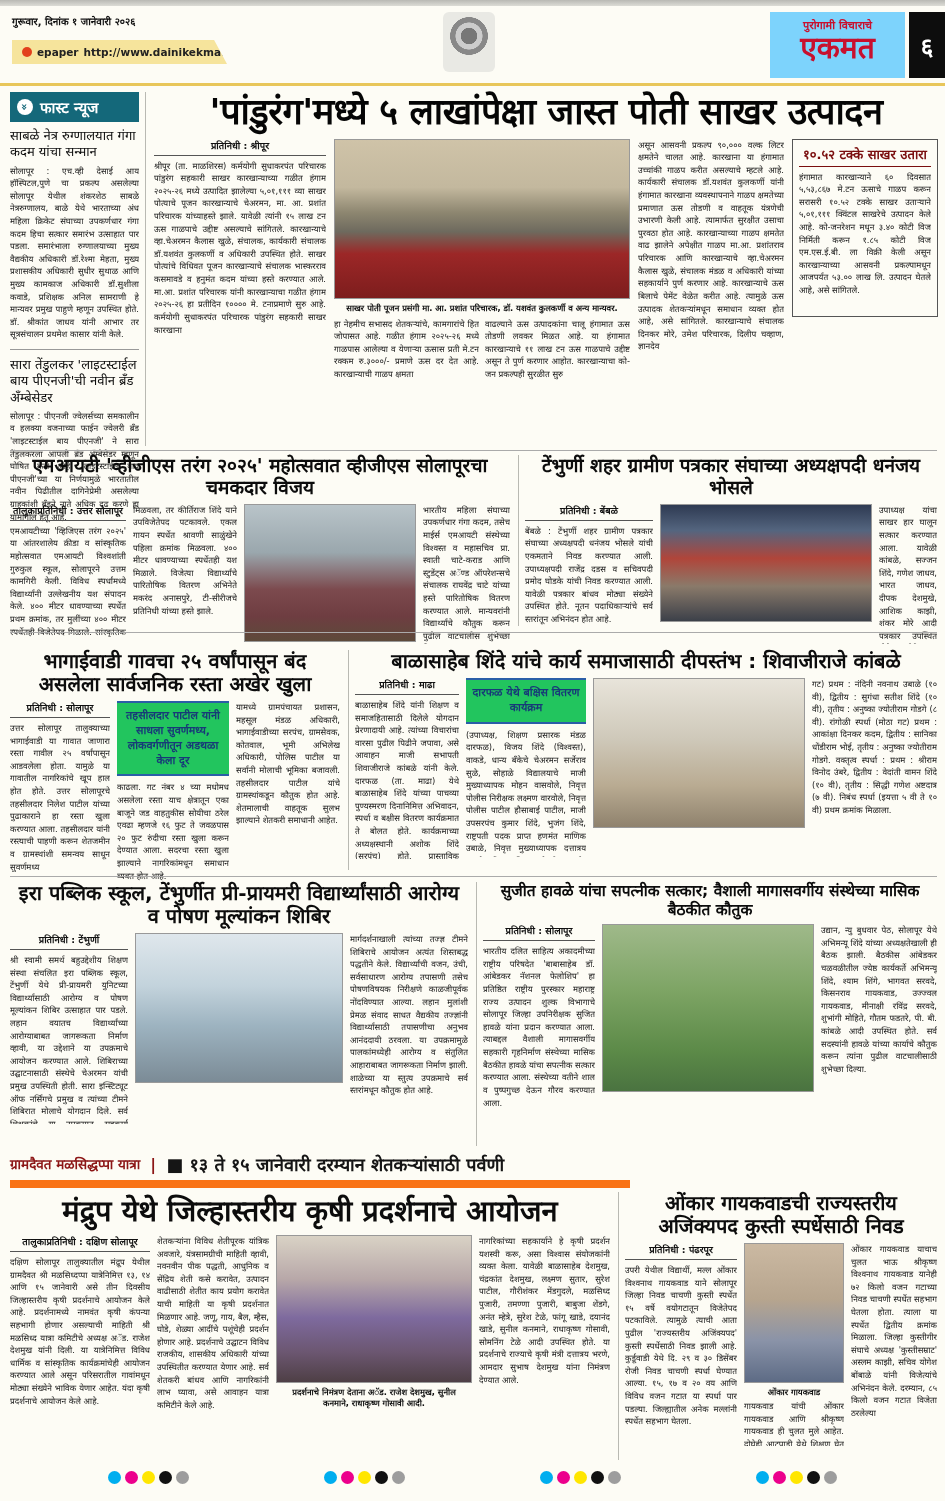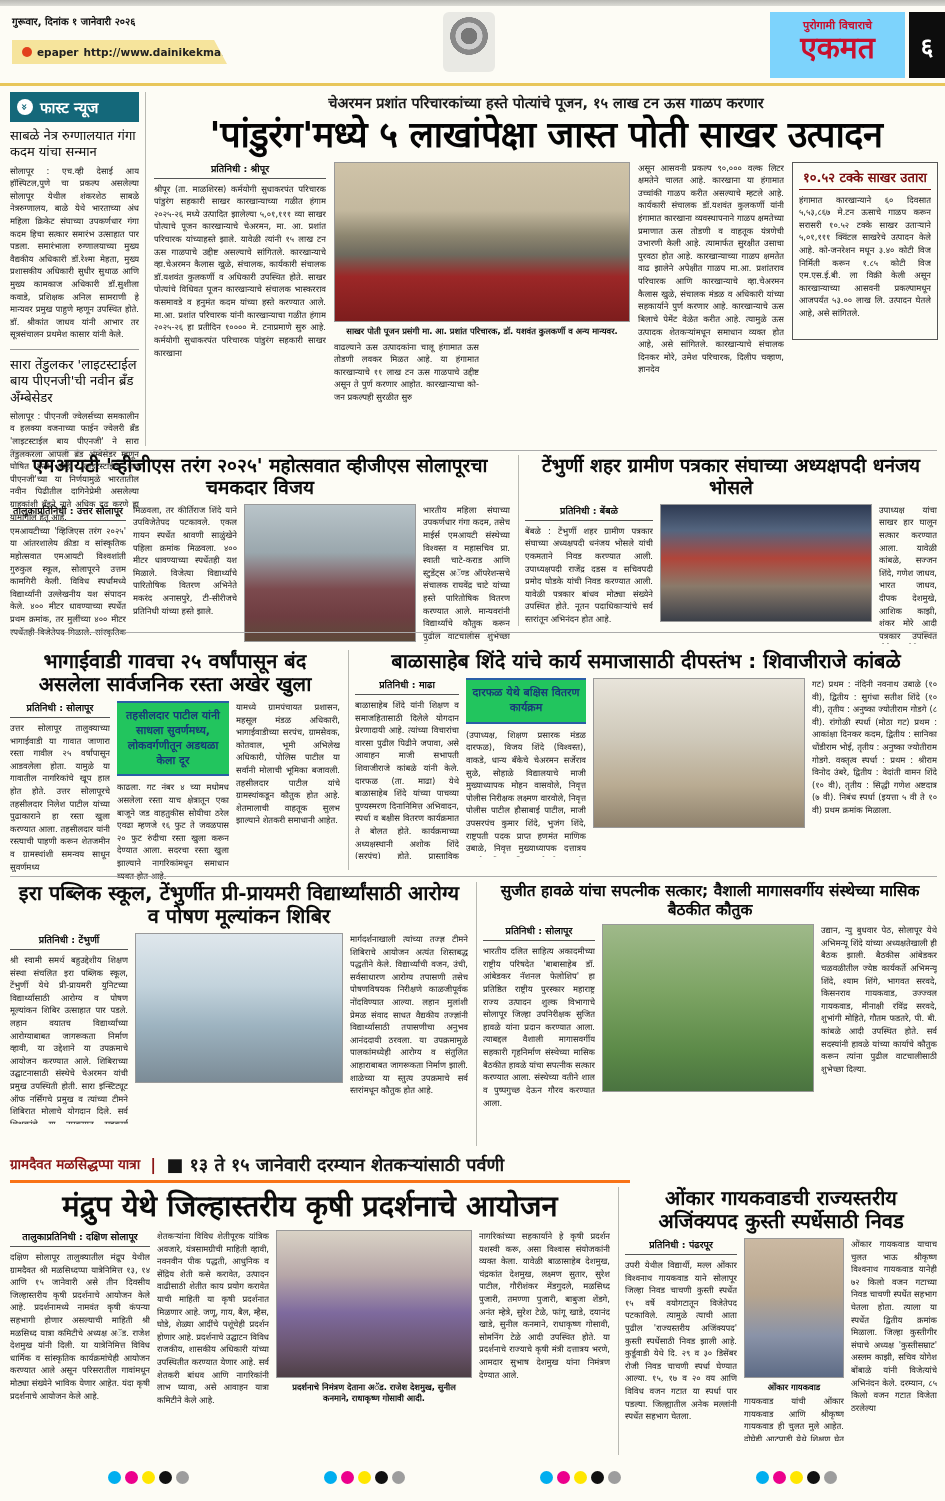--- a/index.html
+++ b/index.html
@@ -79,21 +79,21 @@
   .art-ira { width:458px; flex:0 0 auto; }
   .ira-grid { display:grid; grid-template-columns:118px 208px 1fr; gap:7px; height:200px; }
   .ph-ira { height:150px; background:linear-gradient(180deg,#dfe7ec 0%,#c3d3dc 35%,#9db3c0 62%,#7b8b96 100%); }
   .art-sujit { flex:1 1 auto; padding-left:6px; }
   .hl-sm { font-size:15.5px; line-height:1.2; margin-bottom:5px; }
   .suj-grid { display:grid; grid-template-columns:112px 212px 1fr; gap:7px; height:215px; }
   .ph-sujit { height:168px; background:linear-gradient(180deg,#9fb98a 0%,#7da464 40%,#5c8a48 76%,#4a7340 100%); }
 
   
   .band5 { position:absolute; top:1150px; left:10px; right:8px; height:306px; }
-  .yatra-banner { display:flex; align-items:center; gap:10px; border-bottom:3px solid #f97316; padding:2px 0 4px 0; margin-bottom:4px; width:620px; }
+  .yatra-banner { display:flex; align-items:center; gap:10px; border-bottom:8px solid #f97316; padding:2px 0 4px 0; margin-bottom:4px; width:620px; }
   .yatra-left { font-size:13.5px; font-weight:900; color:#8c1616; }
   .yatra-sep { color:#8c1616; font-weight:bold; }
   .yatra-right { font-size:18px; font-weight:bold; color:#151515; }
   .band5-cols { display:flex; gap:8px; height:268px; }
   .art-mandrup { width:600px; flex:0 0 auto; }
   .hl-xl { font-size:29px; line-height:1.1; margin:4px 0 7px 0; }
   .man-grid { display:grid; grid-template-columns:140px 112px 196px 1fr; gap:7px; height:212px; }
   .ph-mandrup { height:148px; background:linear-gradient(180deg,#d9d2c5 0%,#b7a7a8 30%,#7e6a9e 56%,#6b5670 80%,#4e3f45 100%); }
   .art-onkar { flex:1 1 auto; padding-left:6px; }
   .onk-grid { display:grid; grid-template-columns:112px 100px 1fr; gap:7px; height:212px; }
@@ -138,31 +138,31 @@
         <div class="bodytxt">सोलापूर : एच.व्ही देसाई आय हॉस्पिटल,पुणे चा प्रकल्प असलेल्या सोलापूर येथील शंकरशेठ साबळे नेत्ररुग्णालय, बाळे येथे भारताच्या अंध महिला क्रिकेट संघाच्या उपकर्णधार गंगा कदम हिचा सत्कार समारंभ उत्साहात पार पडला. समारंभाला रुग्णालयाच्या मुख्य वैद्यकीय अधिकारी डॉ.रेश्मा मेहता, मुख्य प्रशासकीय अधिकारी सुधीर सुथाळ आणि मुख्य कामकाज अधिकारी डॉ.सुशीला कवाडे, प्रशिक्षक अनिल सामराणी हे मान्यवर प्रमुख पाहुणे म्हणून उपस्थित होते. डॉ. श्रीकांत जाधव यांनी आभार तर सूत्रसंचालन प्रथमेश कासार यांनी केले.</div>
       </div>
       <div class="fn-sep"></div>
       <div class="fn-item">
         <div class="fn-item-hl">सारा तेंडुलकर 'लाइटस्टाईल बाय पीएनजी'ची नवीन ब्रँड अँम्बेसेडर</div>
         <div class="bodytxt">सोलापूर : पीएनजी ज्वेलर्सच्या समकालीन व हलक्या वजनाच्या फाईन ज्वेलरी ब्रँड 'लाइटस्टाईल बाय पीएनजी' ने सारा तेंडुलकरला आपली ब्रँड अँम्बेसेडर म्हणून घोषित केले आहे. 'लाइटस्टाईल बाय पीएनजी'च्या या निर्णयामुळे भारतातील नवीन पिढीतील दागिनेप्रेमी असलेल्या ग्राहकांशी ब्रँडने नाते अधिक दृढ करणे हा यामागील हेतू आहे.</div>
       </div>
     </div>
 
     <div class="lead">
-      <div class="lead-kicker">चेअरमन प्रशांत परिचारकांच्या हस्ते पोत्यांचे पूजन, १५ लाख टन ऊस गाळप करणार</div>
       <div class="lead-headline">'पांडुरंग'मध्ये ५ लाखांपेक्षा जास्त पोती साखर उत्पादन</div>
       <div class="lead-grid">
         <div>
           <div class="byline">प्रतिनिधी : श्रीपूर</div>
           <div class="bodytxt" style="height:238px;">श्रीपूर (ता. माळशिरस) कर्मयोगी सुधाकरपंत परिचारक पांडुरंग सहकारी साखर कारखान्याच्या गळीत हंगाम २०२५-२६ मध्ये उत्पादित झालेल्या ५,०१,१११ व्या साखर पोत्याचे पूजन कारखान्याचे चेअरमन, मा. आ. प्रशांत परिचारक यांच्याहस्ते झाले. यावेळी त्यांनी १५ लाख टन ऊस गाळपाचे उद्दीष्ट असल्याचे सांगितले. कारखान्याचे व्हा.चेअरमन कैलास खुळे, संचालक, कार्यकारी संचालक डॉ.यशवंत कुलकर्णी व अधिकारी उपस्थित होते. साखर पोत्यांचे विधिवत पूजन कारखान्याचे संचालक भास्करराव कसमावडे व हनुमंत कदम यांच्या हस्ते करण्यात आले. मा.आ. प्रशांत परिचारक यांनी कारखान्याचा गळीत हंगाम २०२५-२६ हा प्रतीदिन १०००० मे. टनाप्रमाणे सुरु आहे. कर्मयोगी सुधाकरपंत परिचारक पांडुरंग सहकारी साखर कारखाना</div>
         </div>
         <div>
           <div class="photo ph-lead"></div>
           <div class="caption">साखर पोती पूजन प्रसंगी मा. आ. प्रशांत परिचारक, डॉ. यशवंत कुलकर्णी व अन्य मान्यवर.</div>
           <div class="lead-sub">
+            <div class="bodytxt" style="height:78px;">हा नेहमीच सभासद शेतकऱ्यांचे, कामगारांचे हित जोपासत आहे. गळीत हंगाम २०२५-२६ मध्ये गाळपास आलेल्या व येणाऱ्या ऊसास प्रती मे.टन रक्कम रु.३०००/- प्रमाणे ऊस दर देत आहे. कारखान्याची गाळप क्षमता</div>
             <div class="bodytxt" style="height:78px;">वाढल्याने ऊस उत्पादकांना चालू हंगामात ऊस तोडणी लवकर मिळत आहे. या हंगामात कारखान्याचे ११ लाख टन ऊस गाळपाचे उद्दीष्ट असून ते पुर्ण करणार आहोत. कारखान्याचा को-जन प्रकल्पही सुरळीत सुरु</div>
           </div>
         </div>
         <div class="bodytxt" style="height:268px;">असून आसवनी प्रकल्प ९०,००० वल्क लिटर क्षमतेने चालत आहे. कारखाना या हंगामात उच्चांकी गाळप करीत असल्याचे म्हटले आहे. कार्यकारी संचालक डॉ.यशवंत कुलकर्णी यांनी हंगामात कारखाना व्यवस्थापनाने गाळप क्षमतेच्या प्रमाणात ऊस तोडणी व वाहतूक यंत्रणेची उभारणी केली आहे. त्यामार्फत सुरक्षीत उसाचा पुरवठा होत आहे. कारखान्याच्या गाळप क्षमतेत वाढ झालेने अपेक्षीत गाळप मा.आ. प्रशांतराव परिचारक आणि कारखान्याचे व्हा.चेअरमन कैलास खुळे, संचालक मंडळ व अधिकारी यांच्या सहकार्याने पुर्ण करणार आहे. कारखान्याचे ऊस बिलाचे पेमेंट वेळेत करीत आहे. त्यामुळे ऊस उत्पादक शेतकऱ्यांमधून समाधान व्यक्त होत आहे, असे सांगितले. कारखान्याचे संचालक दिनकर मोरे, उमेश परिचारक, दिलीप चव्हाण, ज्ञानदेव</div>
         <div>
           <div class="infobox">
             <div class="infobox-title">१०.५२ टक्के साखर उतारा</div>
             <div class="bodytxt" style="height:140px;">हंगामात कारखान्याने ६० दिवसात ५,५३,८६७ मे.टन ऊसाचे गाळप करून सरासरी १०.५२ टक्के साखर उताऱ्याने ५,०१,१११ क्विंटल साखरेचे उत्पादन केले आहे. को-जनरेशन मधून ३.४० कोटी विज निर्मिती करून १.८५ कोटी विज एम.एस.ई.बी. ला विक्री केली असून कारखान्याच्या आसवनी प्रकल्पामधून आजपर्यंत ५३.०० लाख लि. उत्पादन घेतले आहे, असे सांगितले.</div>
           </div>
         </div>

